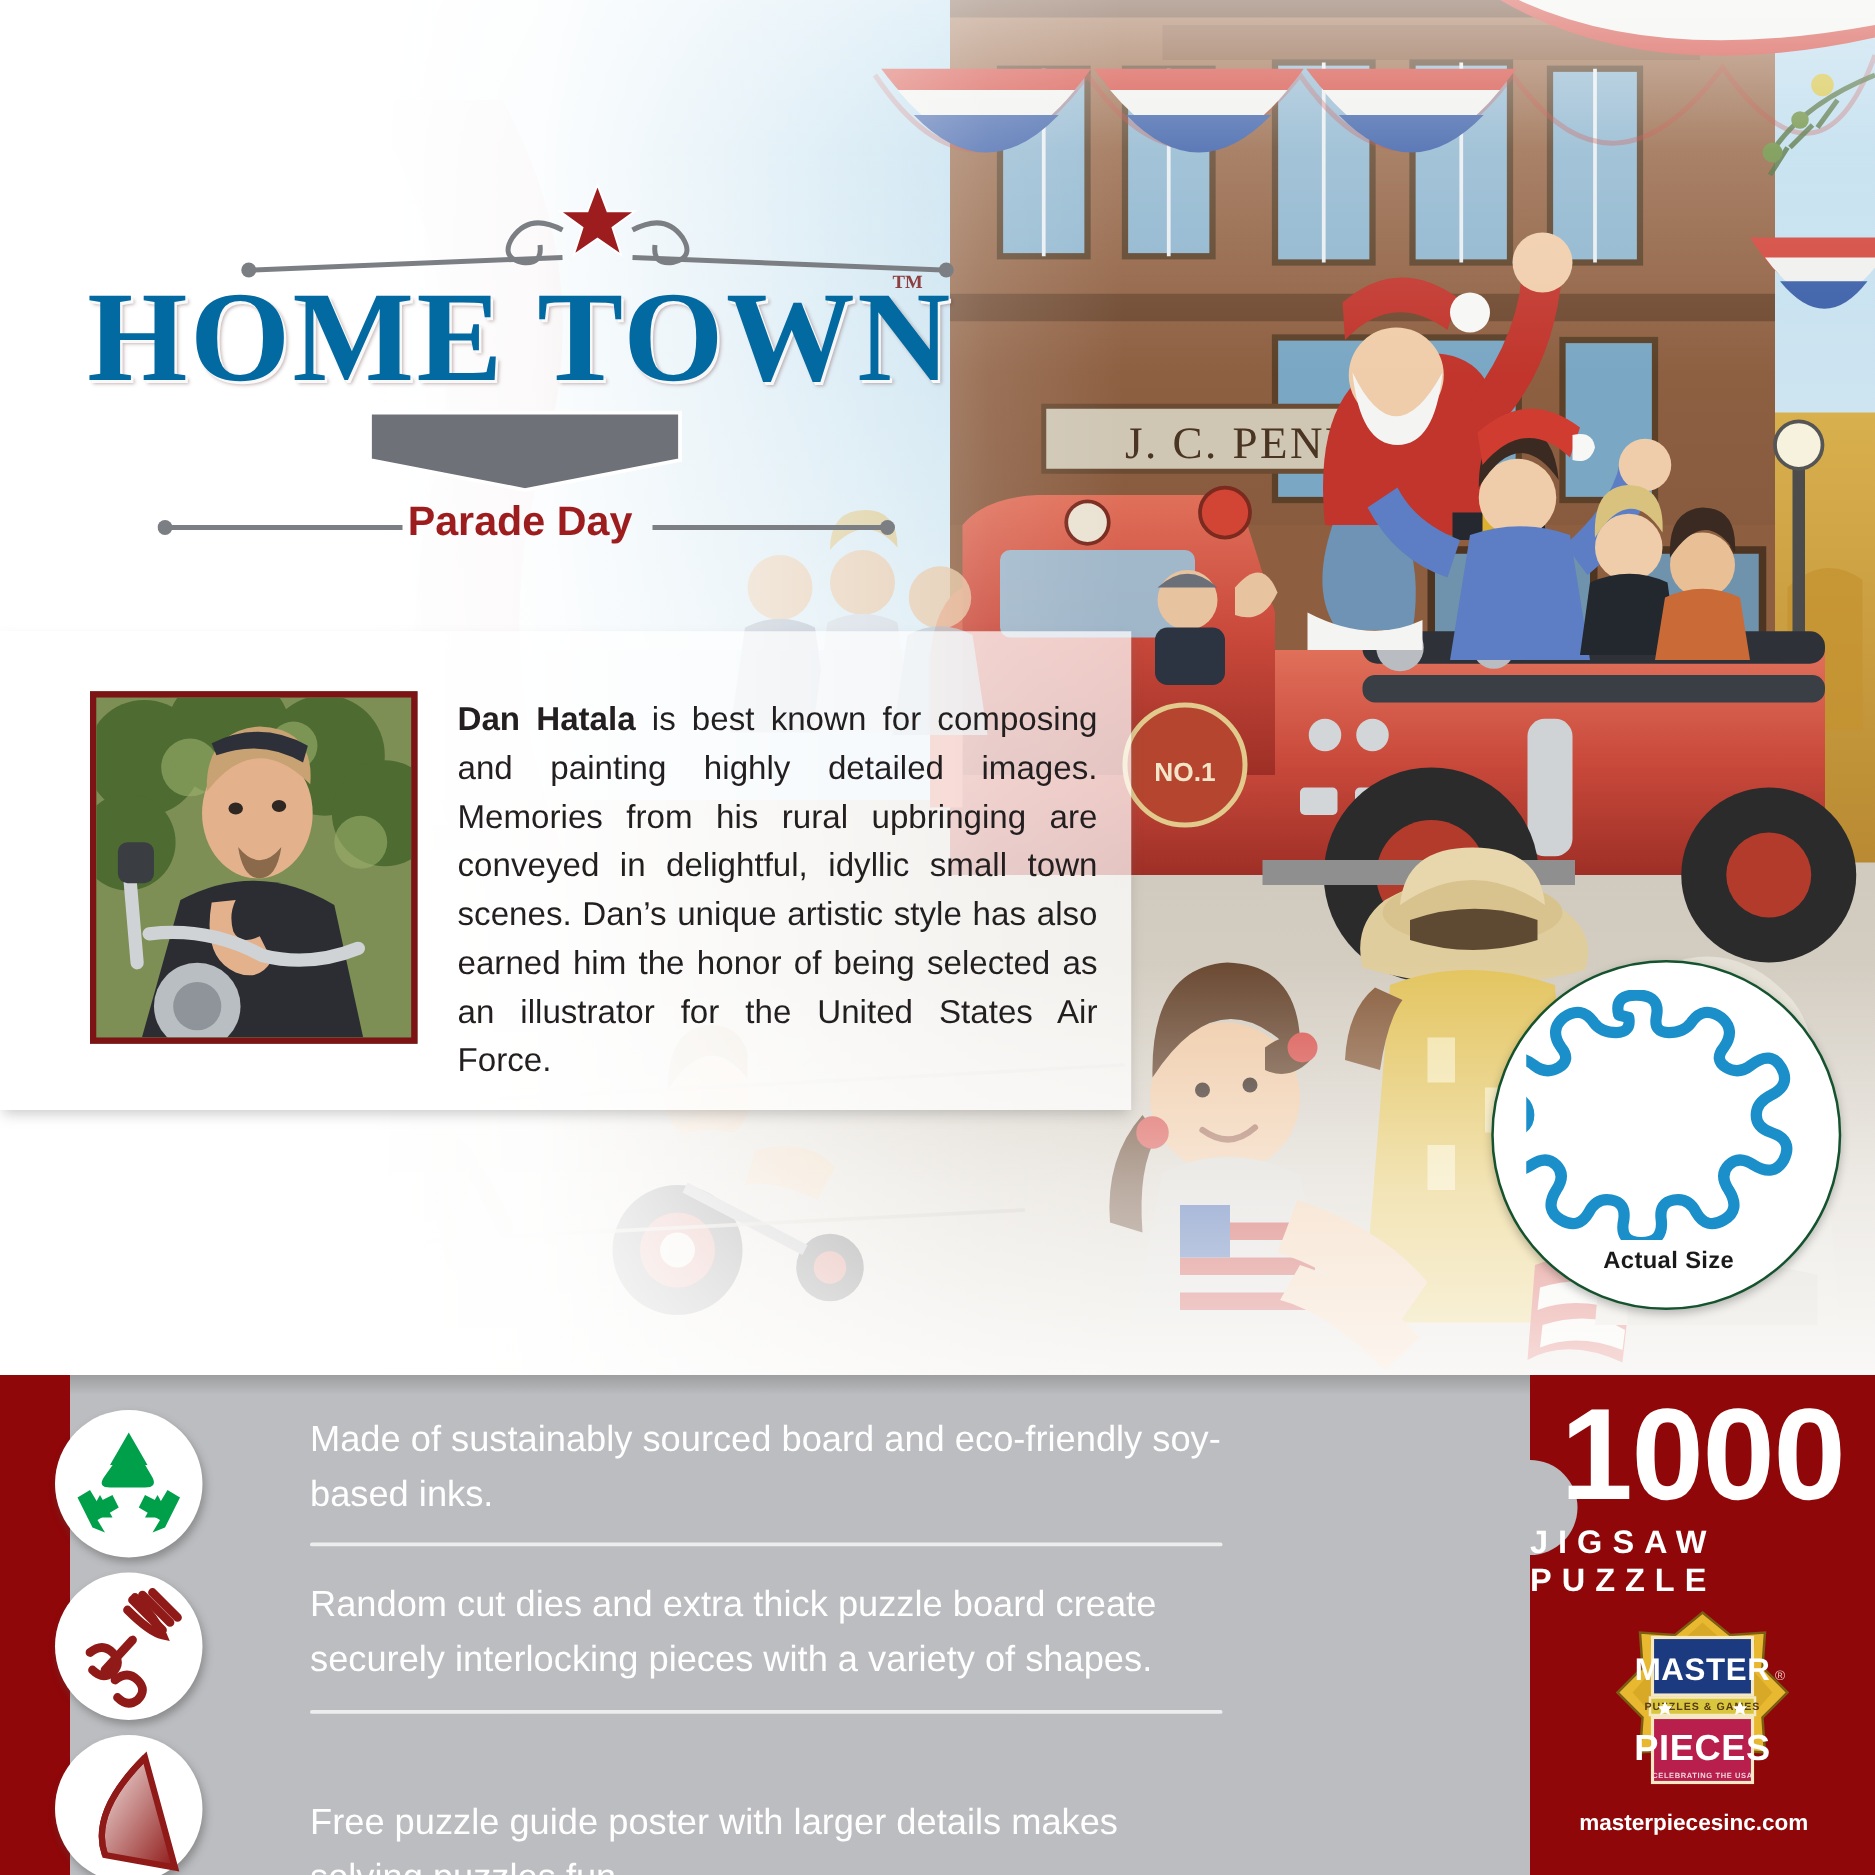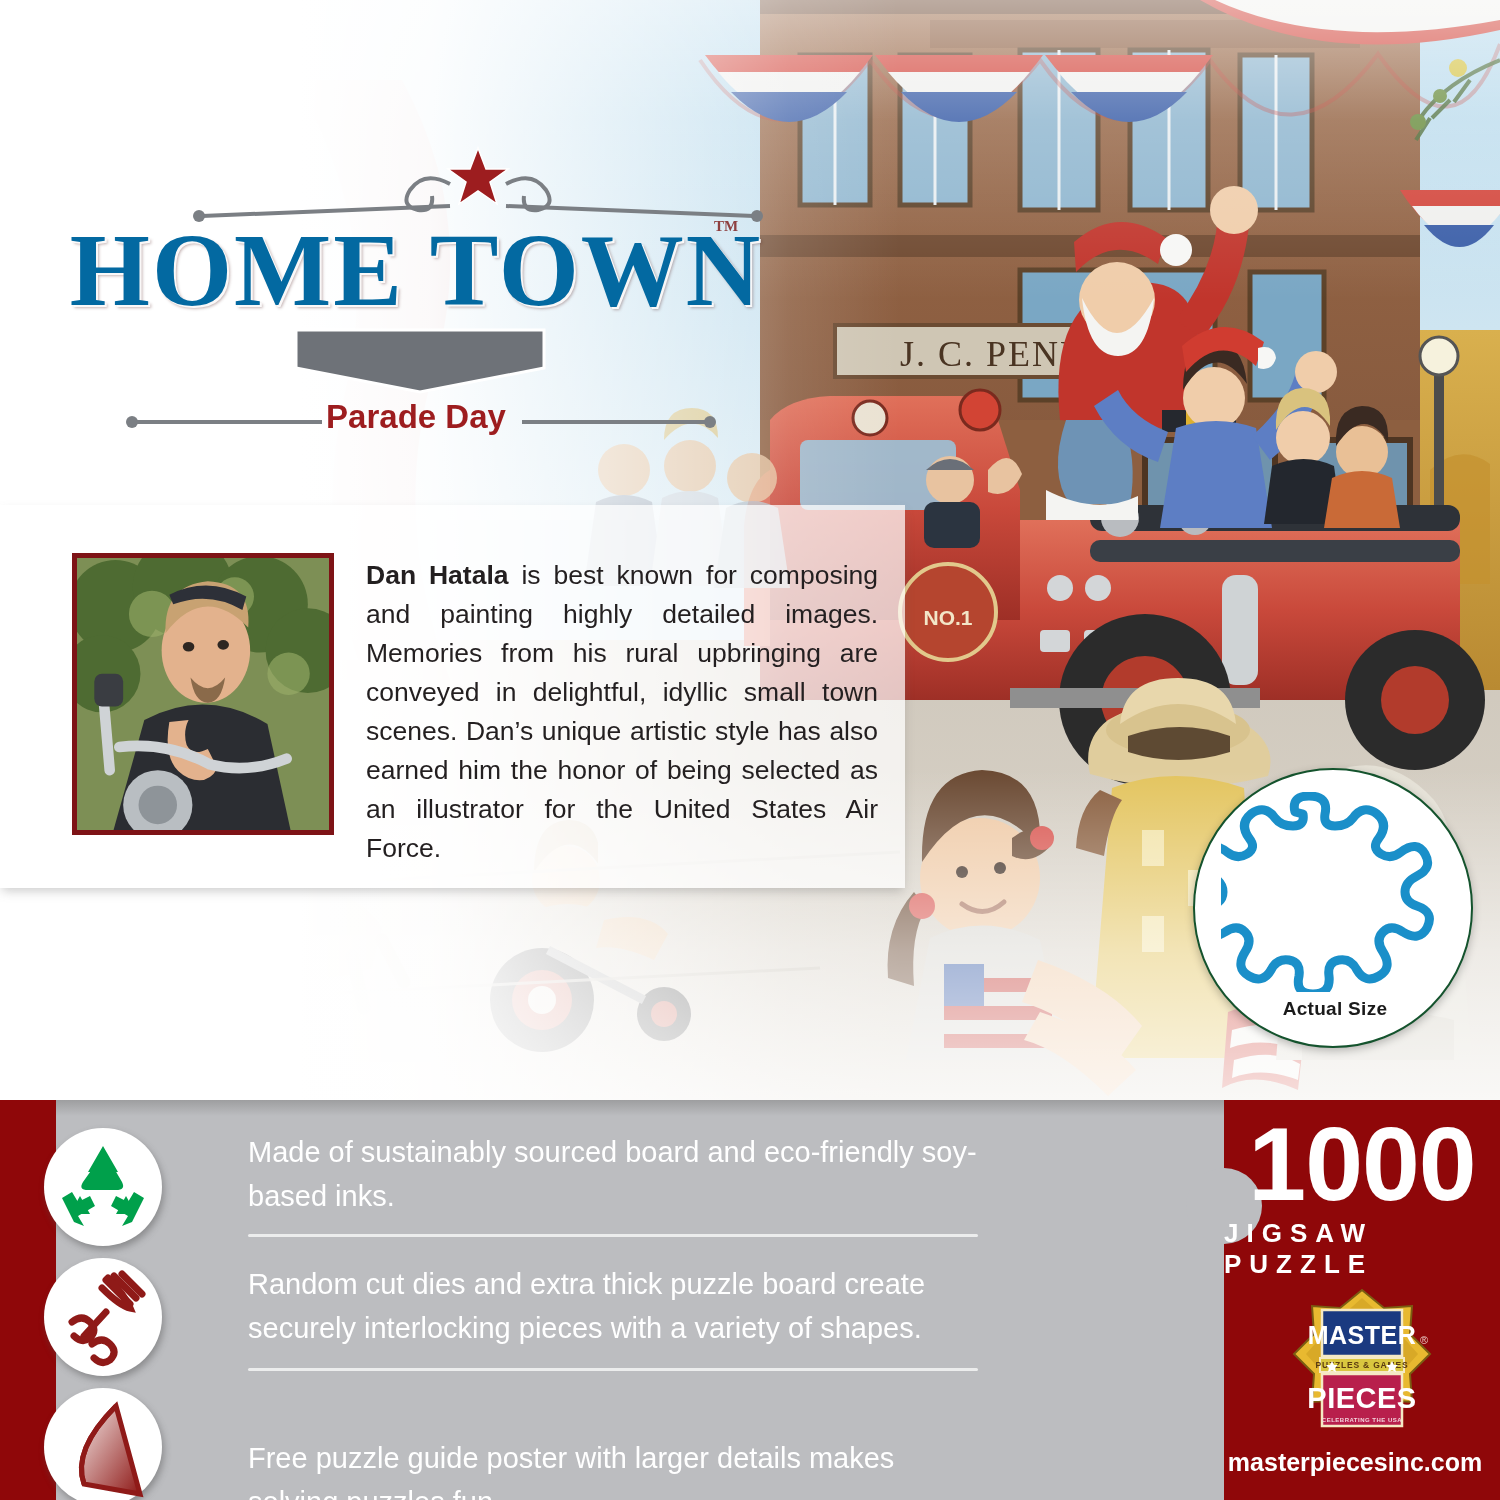--- a/index.html
+++ b/index.html
@@ -188,21 +188,21 @@
     font-weight:bold; font-size:26px; letter-spacing:8px;
     color:#ffffff;
   }
   #mp-logo{
     position:absolute; left:1292px; top:1288px; width:140px; height:162px;
   }
   #website{
     position:absolute; left:1210px; top:1448px; width:290px;
     text-align:center;
     font-family:"Liberation Sans", sans-serif;
-    font-weight:bold; font-size:25px; color:#ffffff;
+    font-weight:bold; font-size:18px; color:#ffffff;
   }
 </style>
 </head>
 <body>
 
 <div id="art-area">
   <svg id="art-svg" viewBox="0 0 1500 1100" preserveAspectRatio="none">
     <defs>
       <linearGradient id="skyG" x1="0" y1="0" x2="0" y2="1">
         <stop offset="0%" stop-color="#b6d9ec"></stop>

